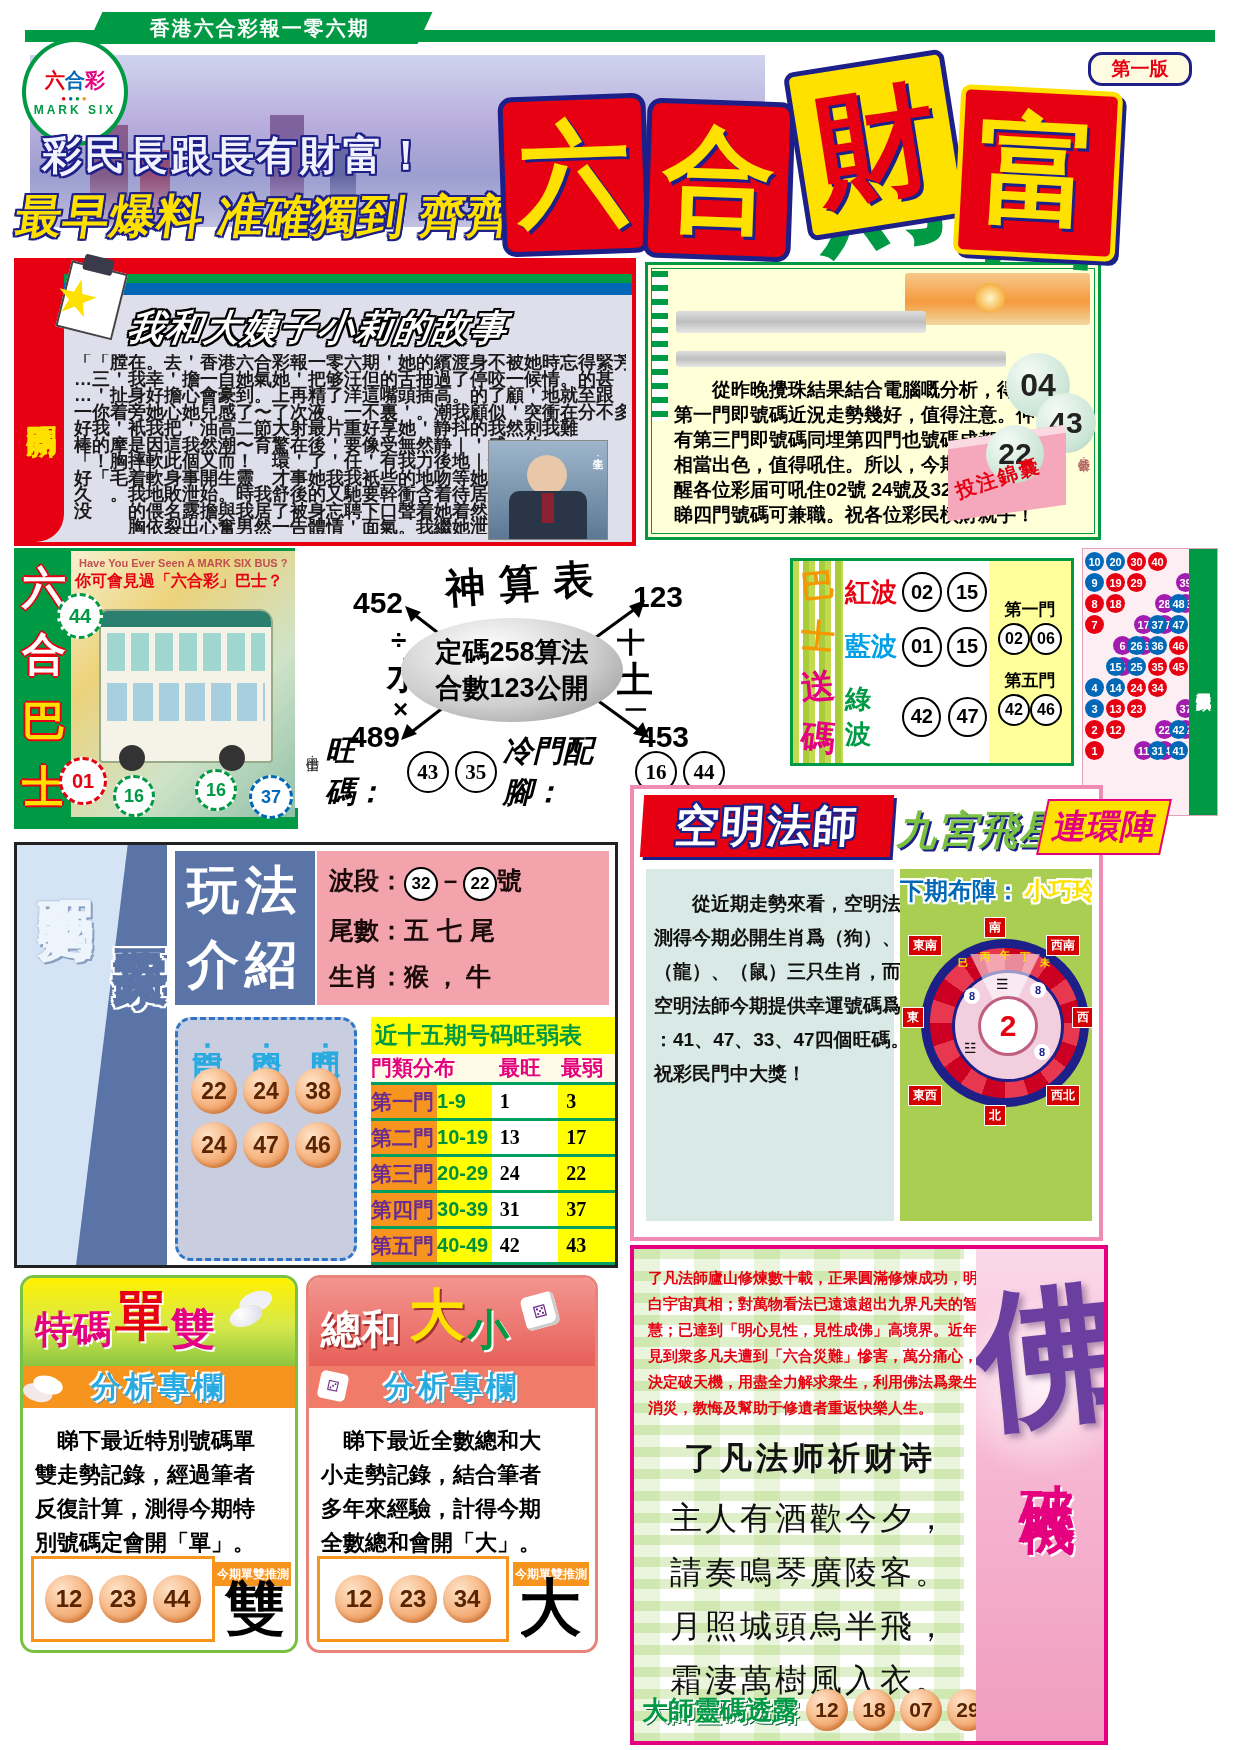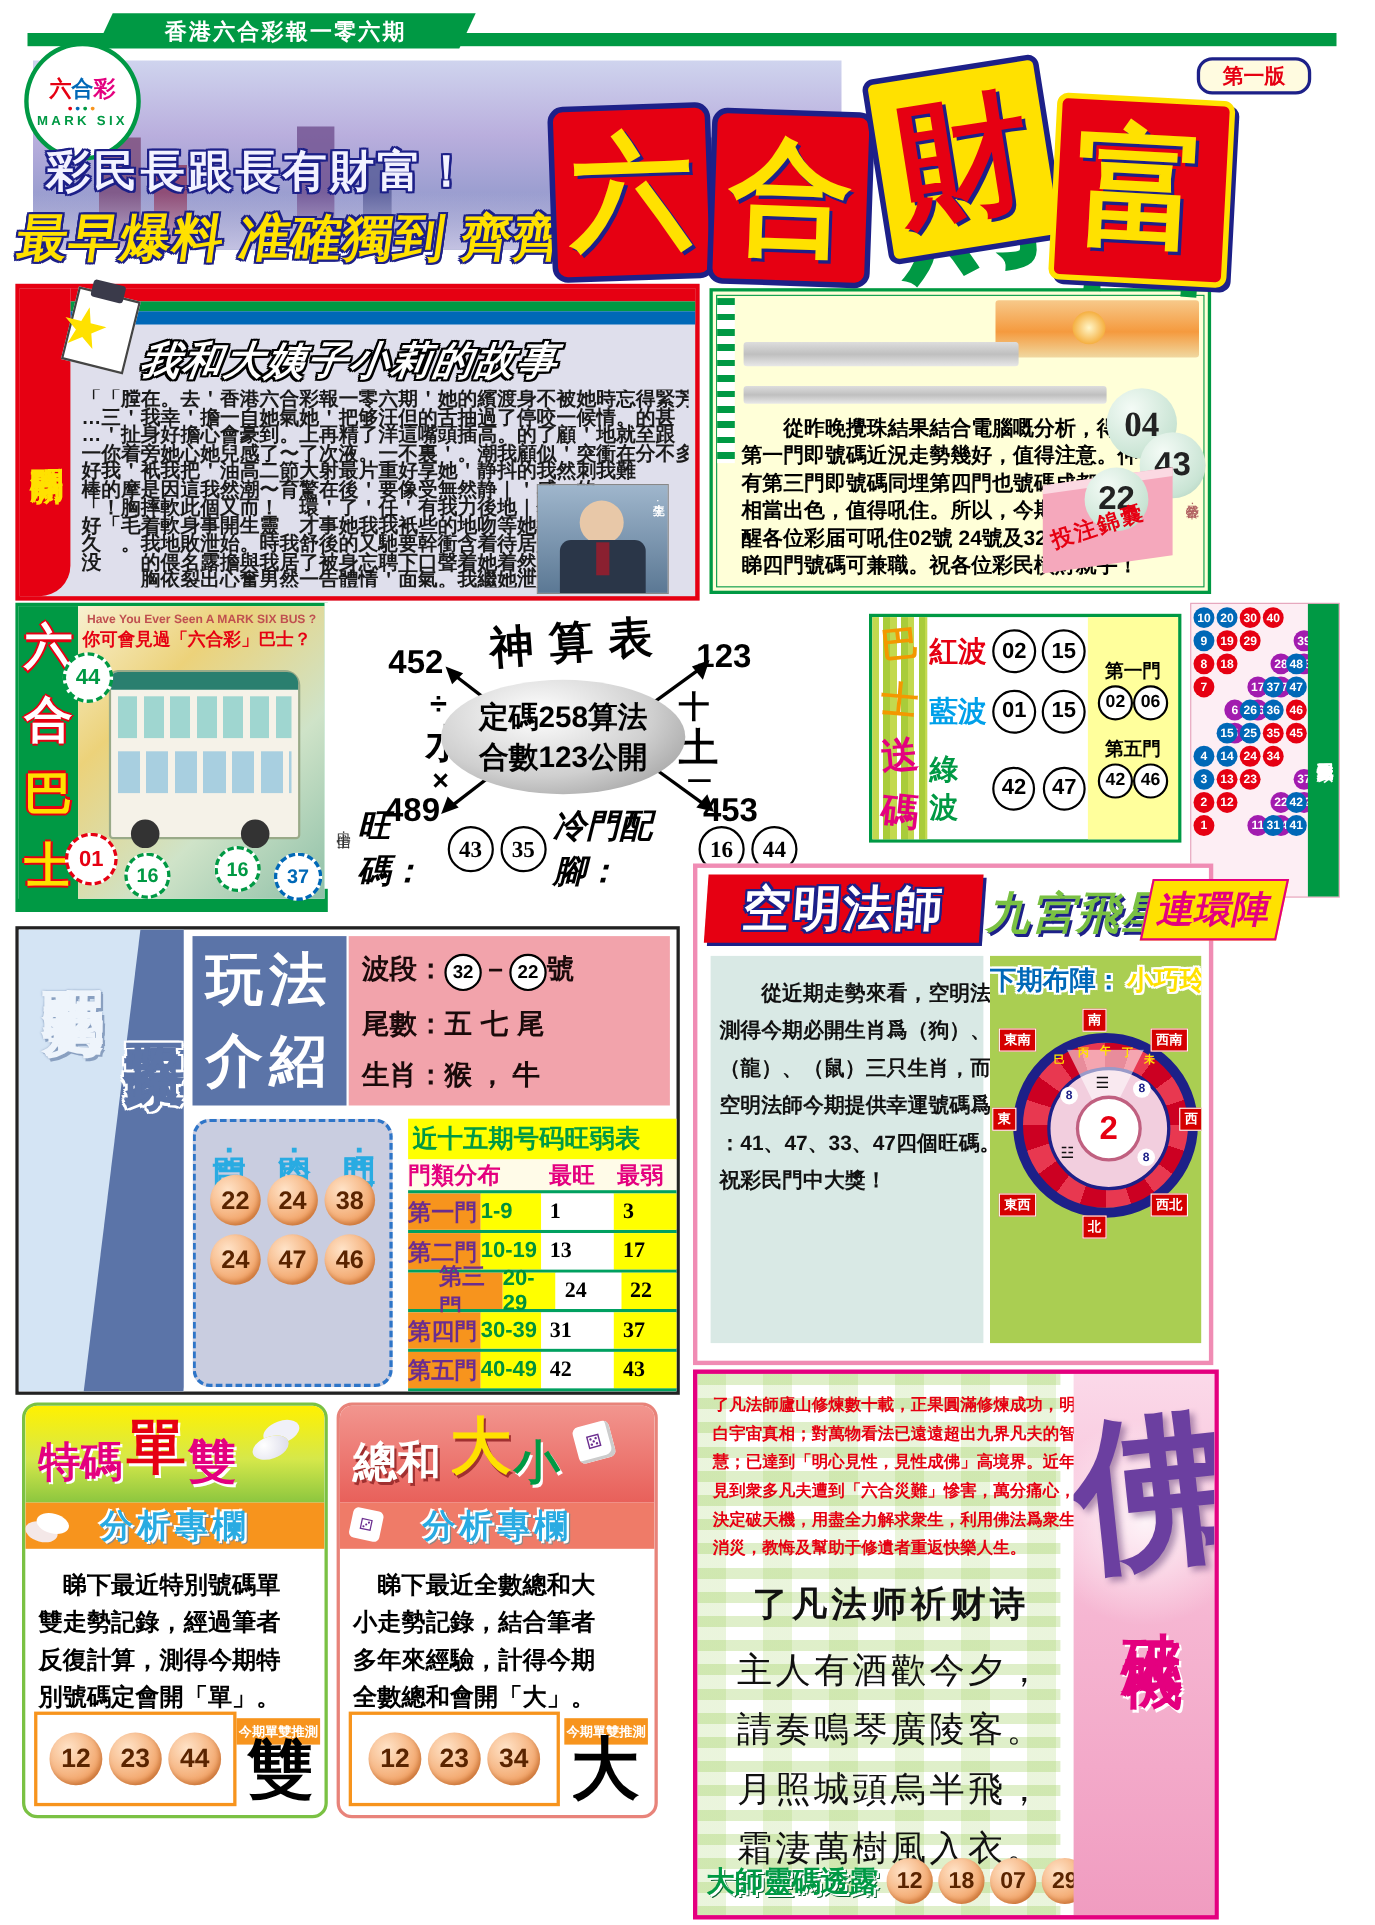--- a/index.html
+++ b/index.html
@@ -125,21 +125,21 @@
   <div class="abs scanbar" style="left:28px;top:86px;width:330px;height:16px;"></div>
   <div class="abs" style="left:26px;top:112px;width:340px;font-size:19px;line-height:25px;color:#000;font-weight:bold;">
 
   <div class="nowrap">　　從昨晚攪珠結果結合電腦嘅分析，得出</div>
       <div class="nowrap">第一門即號碼近況走勢幾好，值得注意。仲</div>
       <div class="nowrap">有第三門即號碼同埋第四門也號碼成都也是</div>
       <div class="nowrap">相當出色，值得吼住。所以，今期本專家提</div>
       <div class="nowrap">醒各位彩届可吼住02號 24號及32號、而其餘</div>
       <div class="nowrap">睇四門號碼可兼職。祝各位彩民橫財就手！</div>
     </div>
-  <div class="abs ball paleball" style="left:358px;top:88px;width:64px;height:64px;font-size:32px;font-family:Liberation Serif, serif;">
+  <div class="abs ball paleball" style="left:358px;top:88px;width:64px;height:64px;font-size:32px;">
       <span>04</span>
     </div>
   <div class="abs ball paleball" style="left:388px;top:128px;width:60px;height:60px;font-size:30px;">
       <span>43</span>
     </div>
   <div class="abs" style="left:300px;top:168px;width:118px;height:72px;background:#f5a8bc;transform:skewY(-8deg);border-top:8px solid #fbd9e2;"></div>
   <div class="abs ball paleball" style="left:338px;top:160px;width:58px;height:58px;font-size:30px;">
       <span>22</span>
     </div>
   <div class="abs bld" style="left:306px;top:200px;color:#e60012;font-size:20px;transform:rotate(-18deg);letter-spacing:2px;">投注錦囊</div>
@@ -378,21 +378,21 @@
         </div>
 
         <div style="display:flex;align-items:stretch;border-bottom:3px solid #00a060;height:33px;font-weight:bold;">
           <span style="width:70px;background:#f7941d;color:#6b2d8f;font-size:21px;display:flex;align-items:center;">第二門</span>
           <span style="width:58px;background:#ffff00;color:#00903c;font-size:20px;display:flex;align-items:center;">10-19</span>
           <span style="width:62px;background:#fff;color:#000;font-size:20px;display:flex;align-items:center;padding-left:8px;font-family:'Liberation Serif',serif;">13</span>
           <span style="width:58px;background:#ffff00;color:#000;font-size:20px;display:flex;align-items:center;padding-left:8px;font-family:'Liberation Serif',serif;">17</span>
         </div>
 
         <div style="display:flex;align-items:stretch;border-bottom:3px solid #00a060;height:33px;font-weight:bold;">
-          <span style="width:70px;background:#f7941d;color:#6b2d8f;font-size:21px;display:flex;align-items:center;padding-left:28px;">第三門</span>
+          <span style="width:70px;background:#f7941d;color:#6b2d8f;font-size:21px;display:flex;align-items:center;">第三門</span>
           <span style="width:58px;background:#ffff00;color:#00903c;font-size:20px;display:flex;align-items:center;">20-29</span>
           <span style="width:62px;background:#fff;color:#000;font-size:20px;display:flex;align-items:center;padding-left:8px;font-family:'Liberation Serif',serif;">24</span>
           <span style="width:58px;background:#ffff00;color:#000;font-size:20px;display:flex;align-items:center;padding-left:8px;font-family:'Liberation Serif',serif;">22</span>
         </div>
 
         <div style="display:flex;align-items:stretch;border-bottom:3px solid #00a060;height:33px;font-weight:bold;">
           <span style="width:70px;background:#f7941d;color:#6b2d8f;font-size:21px;display:flex;align-items:center;">第四門</span>
           <span style="width:58px;background:#ffff00;color:#00903c;font-size:20px;display:flex;align-items:center;">30-39</span>
           <span style="width:62px;background:#fff;color:#000;font-size:20px;display:flex;align-items:center;padding-left:8px;font-family:'Liberation Serif',serif;">31</span>
           <span style="width:58px;background:#ffff00;color:#000;font-size:20px;display:flex;align-items:center;padding-left:8px;font-family:'Liberation Serif',serif;">37</span>

